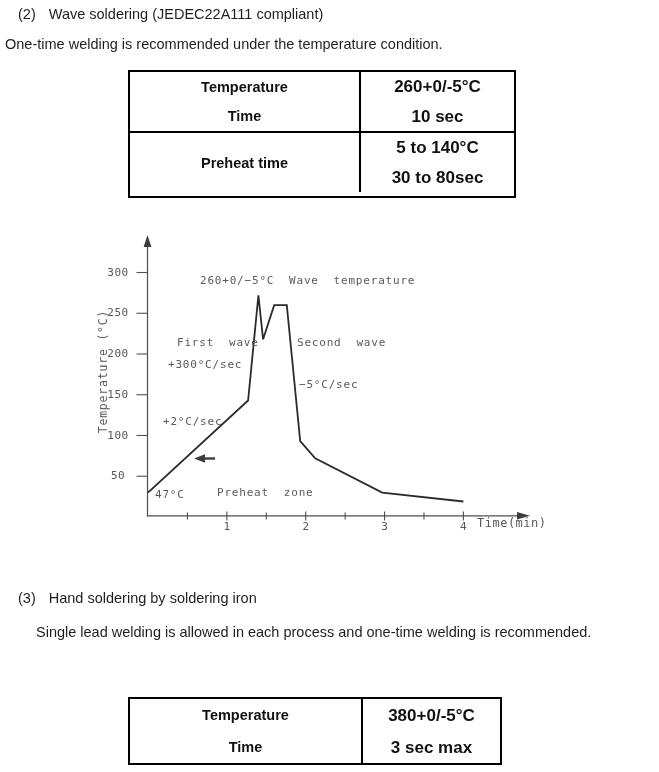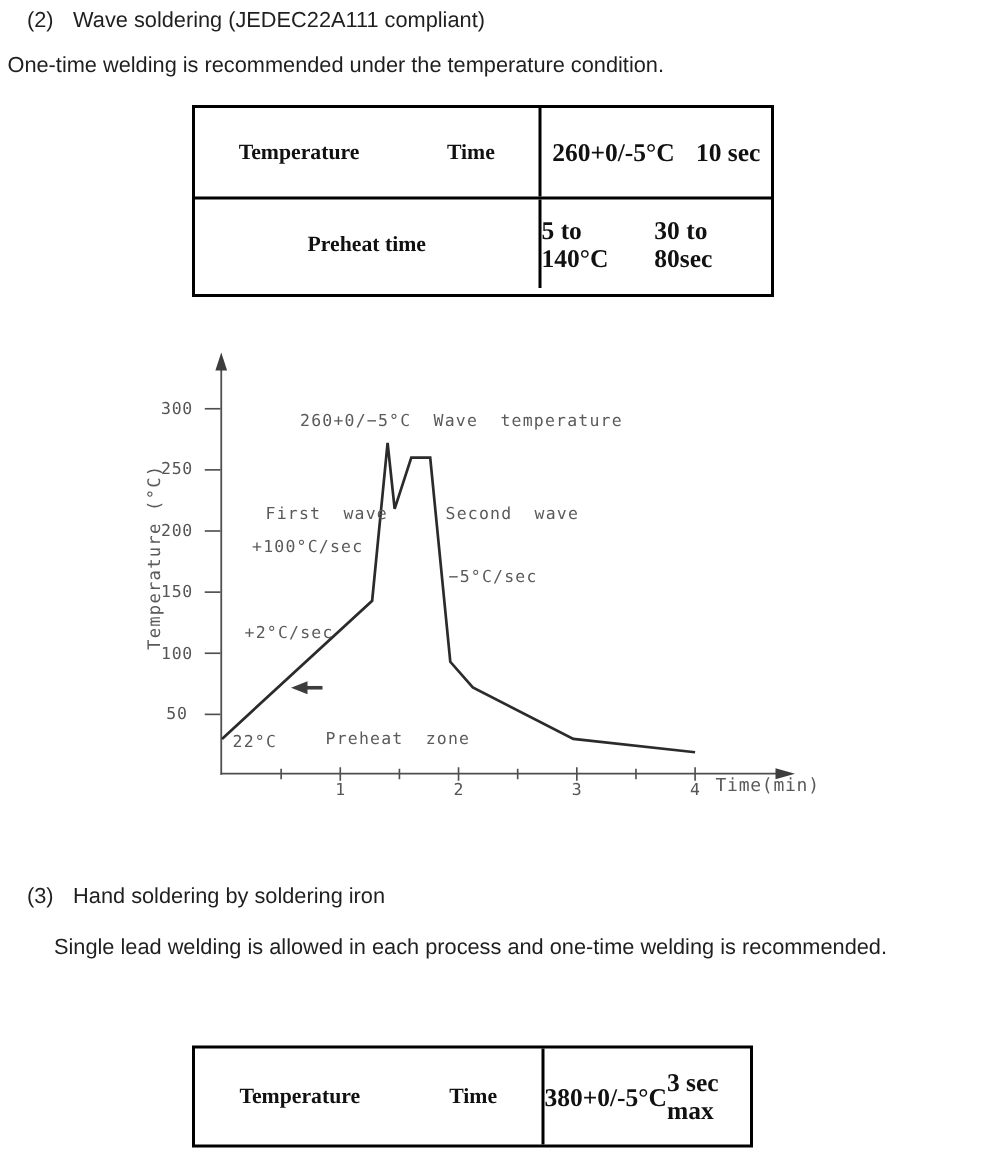--- a/index.html
+++ b/index.html
@@ -16,21 +16,21 @@
   .h3{left:18px;top:590px;}
   .p3{left:36px;top:624px;}
   
   .tbl{border:2px solid #000;background:#fff;box-sizing:border-box;}
   .tbl1{left:128px;top:70px;width:388px;height:128px;}
   .tbl2{left:128px;top:697px;width:374px;height:68px;}
   .tgroup{display:flex;border-bottom:2px solid #000;}
   .tgroup:last-child{border-bottom:none;}
   .tbl1 .tgroup{height:59px;}
   .tbl2 .tgroup{height:64px;}
-  .tcell{display:flex;justify-content:space-around;align-items:center;box-sizing:border-box;font-family:Liberation Serif, serif;}
+  .tcell{display:flex;flex-direction:column;justify-content:space-around;align-items:center;box-sizing:border-box;}
   .tbl1 .c1{width:231px;border-right:2px solid #000;}
   .tbl2 .c1{width:233px;border-right:2px solid #000;}
   .tcell.c2{flex:1;}
   .tlabel{font-size:14.5px;font-weight:600;color:#111;line-height:18px;}
   .tvalue{font-size:17px;font-weight:600;color:#111;line-height:19px;}
   
   .chart-svg{left:0;top:0;}
   .anno{position:absolute;font-family:"DejaVu Sans Mono",monospace;font-size:11px;
         color:#5a5a5a;letter-spacing:0.8px;white-space:pre;line-height:13px;}
   .a-wavetemp{left:200px;top:274px;}
@@ -108,26 +108,26 @@
     <polyline id="profile-line" fill="none" stroke="#2b2b2b" stroke-width="1.8" stroke-linejoin="miter" points="148.0,492.6 248.1,400.5 258.4,295.3 263.1,339.3 274.2,305.1 286.8,305.1 300.2,441.2 315.2,458.3 382.2,492.6 463.4,501.5"></polyline>
 
     <line x1="215" y1="458.5" x2="203" y2="458.5" stroke="#3d3d3d" stroke-width="2.4"></line>
     <polygon points="194,458.5 205,454.2 205,462.8" fill="#3d3d3d"></polygon>
   </svg>
 
   <div class="anno a-yaxis">Temperature (°C)</div>
   <div class="anno a-xaxis">Time(min)</div>
   <div class="anno a-wavetemp">260+0/−5°C  Wave  temperature</div>
   <div class="anno a-firstwave">First  wave</div>
-  <div class="anno a-firstrate">+100°C/sec</div>
+  <div class="anno a-firstrate">+300°C/sec</div>
   <div class="anno a-secondwave">Second  wave</div>
   <div class="anno a-secondrate">−5°C/sec</div>
   <div class="anno a-preheatrate">+2°C/sec</div>
   <div class="anno a-preheatzone">Preheat  zone</div>
-  <div class="anno a-starttemp">22°C</div>
+  <div class="anno a-starttemp">47°C</div>
   <div id="tick-labels">
       <div class="tick-label-y" style="left: 102px; top: 469.25px;">50</div>
       <div class="tick-label-y" style="left: 102px; top: 428.5px;">100</div>
       <div class="tick-label-y" style="left: 102px; top: 387.75px;">150</div>
       <div class="tick-label-y" style="left: 102px; top: 347px;">200</div>
       <div class="tick-label-y" style="left: 102px; top: 306.25px;">250</div>
       <div class="tick-label-y" style="left: 102px; top: 265.5px;">300</div>
       <div class="tick-label-x" style="left: 214.85px; top: 520px;">1</div>
       <div class="tick-label-x" style="left: 293.7px; top: 520px;">2</div>
       <div class="tick-label-x" style="left: 372.55px; top: 520px;">3</div>

